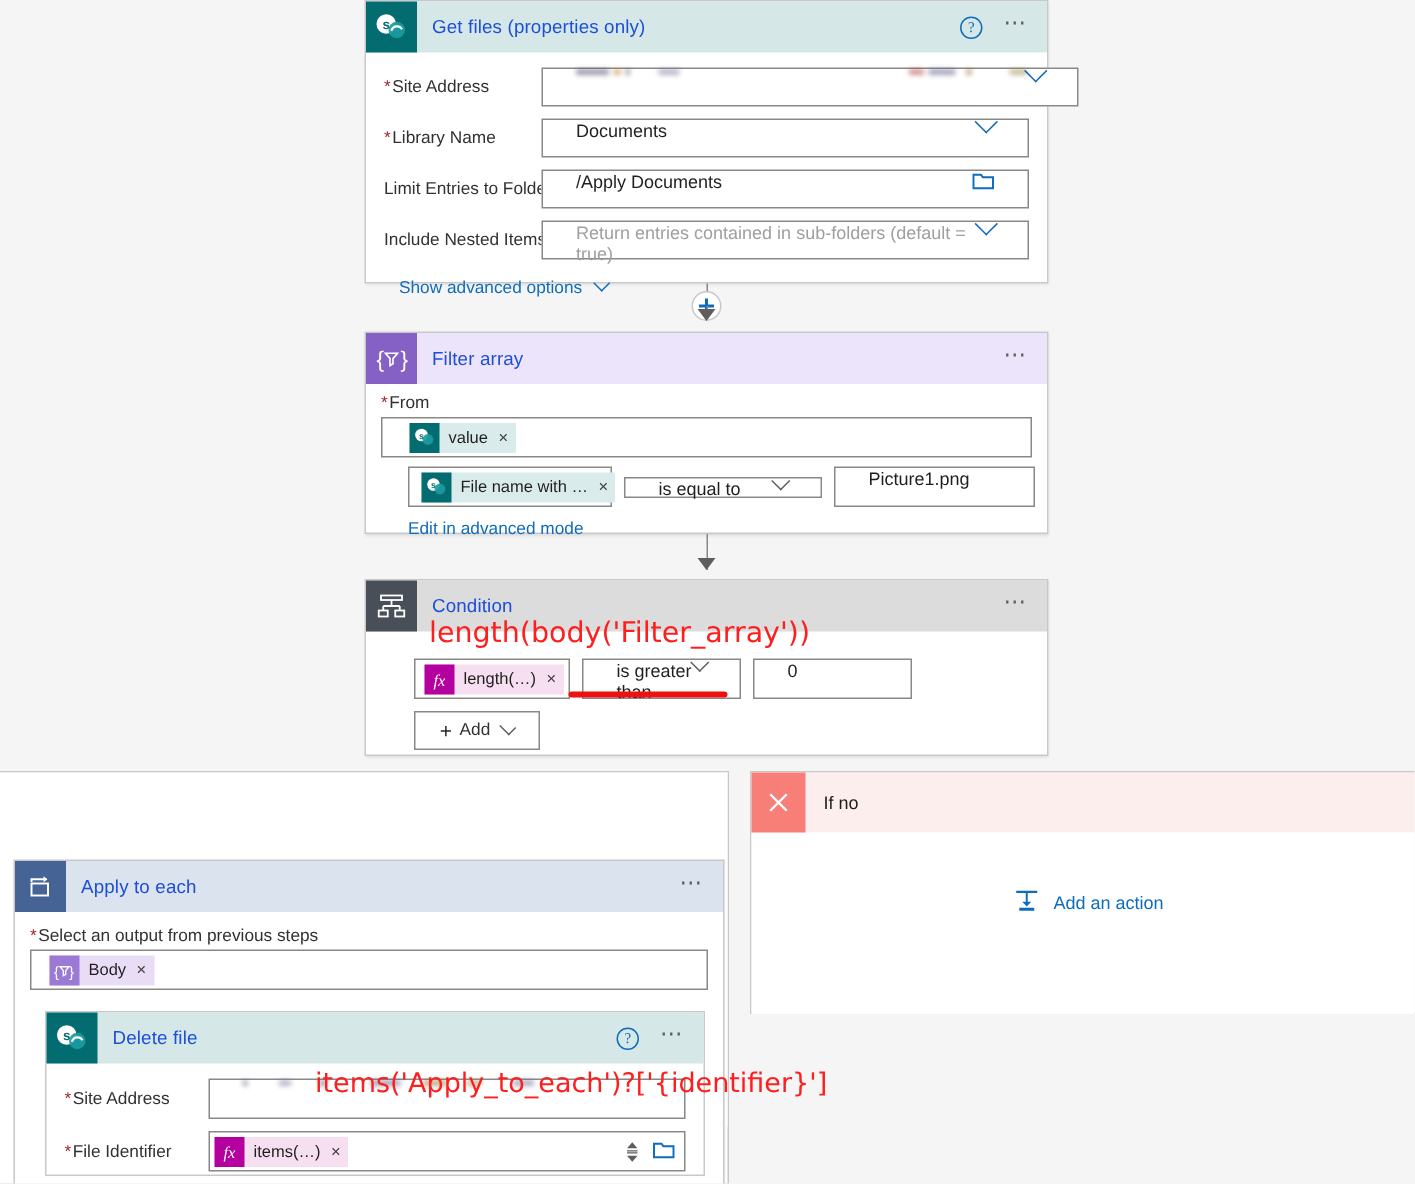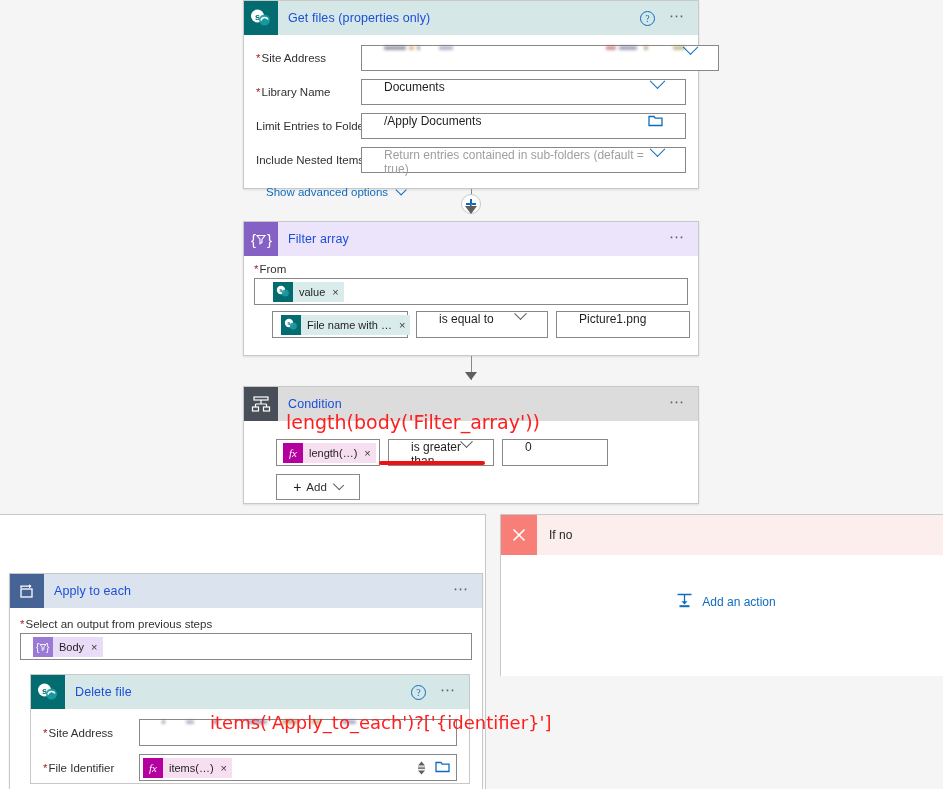--- a/index.html
+++ b/index.html
@@ -302,29 +302,32 @@
               <svg width="14" height="13" viewBox="0 0 14 13">
                 <circle cx="5" cy="5" r="4.2" fill="#fff"></circle>
                 <text x="5" y="7.4" font-size="6" font-weight="bold" fill="#036c70" text-anchor="middle" font-family="Liberation Sans, sans-serif">s</text>
                 <circle cx="9.3" cy="8" r="3.6" fill="#1a9ba1" opacity="0.92"></circle>
               </svg>
             </span>
             <span class="tok-label">File name with …</span>
             <span class="tok-x">×</span>
           </span>
         </div>
-        <div class="fctl" style="width:132px; flex:0 0 132px; height:27px;">
+        <div class="fctl" style="width:132px; flex:0 0 132px; height:14px;">
           <span class="val">is equal to</span>
           <span class="chev-grey"></span>
         </div>
         <div class="fctl" style="width:134px; flex:0 0 134px; height:27px;">
           <span class="val">Picture1.png</span>
         </div>
       </div>
 
+      <div class="linkish" style="margin-top:9px; padding-left:18px;">
+        <span>Edit in advanced mode</span>
+      </div>
     </div>
   </div>
 
   <div class="vline" style="left:471px; top:356px; height:24px;"></div>
   <div class="arrowhead" style="left:465px; top:372px;"></div>
 
   <div class="card" style="left:243px; top:386px; width:456px; height:118px;">
     <div class="card-header" style="background:#dcdcdc;">
       <div class="card-icon" style="background:#484f58;">
         <svg width="22" height="20" viewBox="0 0 22 20">

